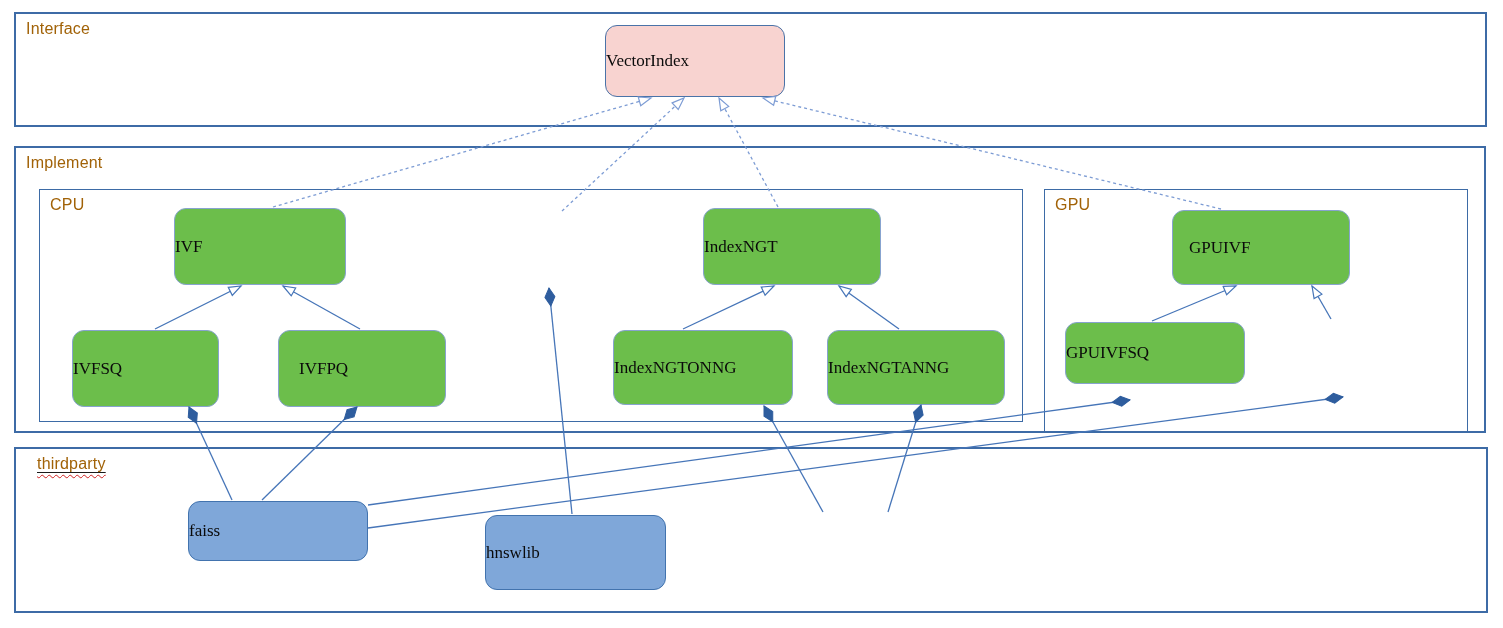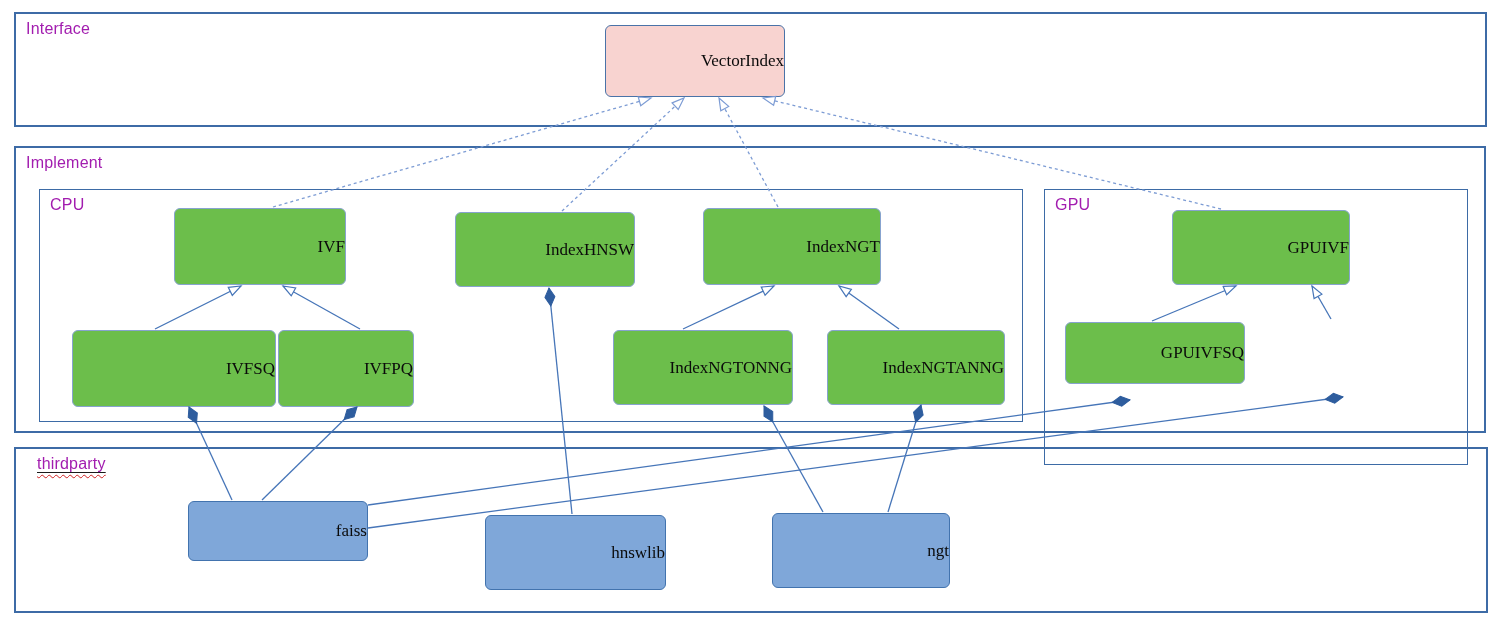--- a/index.html
+++ b/index.html
@@ -6,34 +6,34 @@
   .canvas{
     position:relative;width:1503px;height:628px;background:#ffffff;
     font-family:"Liberation Sans",sans-serif;overflow:hidden;
   }
   .section{
     position:absolute;border:2px solid var(--c-border,#3D6BA6);
     box-sizing:border-box;background:transparent;
   }
   .section.inner{border-width:1px;}
   .slabel{
-    position:absolute;top:6px;left:10px;font-size:16px;color:#a21caf;
+    position:absolute;top:6px;left:10px;font-size:16px;color:#a16207;
     letter-spacing:.2px;white-space:nowrap;
   }
   .slabel.spell{
     text-decoration:underline wavy var(--c-spell,#CE2222);
     text-decoration-thickness:1px;text-underline-offset:5px;
   }
   .slabel.spell .u{
     text-decoration:underline solid #1a1a1a;
     text-decoration-thickness:1px;text-underline-offset:3px;margin-left:11px;
   }
   .node{
-    position:absolute;border-radius:6px;box-sizing:border-box;
-    display:flex;align-items:center;justify-content:flex-end;
+    position:absolute;border-radius:12px;box-sizing:border-box;
+    display:flex;align-items:center;justify-content:flex-start;
     font-family:"Liberation Serif",serif;font-size:17px;color:#0a0a0a;
     text-align:center;
   }
   .node.green{background:var(--c-green,#6CBE4B);border:1.5px solid var(--c-green-b,#87A3CF);font-family:Liberation Serif, serif;}
   .node.blue{background:var(--c-blue,#7FA7D9);border:1.5px solid var(--c-blue-b,#4273AE);}
   .node.pink{background:var(--c-pink,#F8D3D0);border:1.5px solid var(--c-pink-b,#4A73A8);}
   svg.edges{position:absolute;left:0;top:0;pointer-events:none;}
 </style>
 </head>
 <body>
@@ -45,69 +45,63 @@
   </div>
 
   <div class="section" style="left:14px;top:146px;width:1472px;height:287px;">
     <span class="slabel">Implement</span>
   </div>
 
   <div class="section inner" style="left:39px;top:189px;width:984px;height:233px;">
     <span class="slabel">CPU</span>
   </div>
 
-  <div class="section inner" style="left:1044px;top:189px;width:424px;height:276px;">
+  <div class="section inner" style="left:1044px;top:189px;width:424px;height:244px;">
     <span class="slabel">GPU</span>
   </div>
 
   <div class="section" style="left:14px;top:447px;width:1474px;height:166px;">
     <span class="slabel spell"><span class="u">thirdparty</span></span>
   </div>
 
   <div class="node pink" style="left:605px;top:25px;width:180px;height:72px;">
       <span>VectorIndex</span>
     </div>
 
   <div class="node green" style="left:174px;top:208px;width:172px;height:77px;">
       <span>IVF</span>
     </div>
-  <div class="node green" style="left:455px;top:212px;width:180px;height:75px;">
-      <span>IndexHNSW</span>
-    </div>
-  <div class="node green" style="left:703px;top:208px;width:178px;height:77px;padding-left:44px;">
+  <div class="node green" style="left:703px;top:208px;width:178px;height:77px;">
       <span>IndexNGT</span>
     </div>
   <div class="node green" style="left:1172px;top:210px;width:178px;height:75px;padding-left:16px;">
       <span>GPUIVF</span>
     </div>
 
-  <div class="node green" style="left:72px;top:330px;width:204px;height:77px;">
+  <div class="node green" style="left:72px;top:330px;width:147px;height:77px;">
       <span>IVFSQ</span>
     </div>
-  <div class="node green" style="left:278px;top:330px;width:136px;height:77px;">
+  <div class="node green" style="left:278px;top:330px;width:168px;height:77px;padding-left:20px;">
       <span>IVFPQ</span>
     </div>
   <div class="node green" style="left:613px;top:330px;width:180px;height:75px;">
       <span>IndexNGTONNG</span>
     </div>
   <div class="node green" style="left:827px;top:330px;width:178px;height:75px;">
       <span>IndexNGTANNG</span>
     </div>
   <div class="node green" style="left:1065px;top:322px;width:180px;height:62px;">
       <span>GPUIVFSQ</span>
     </div>
 
   <div class="node blue" style="left:188px;top:501px;width:180px;height:60px;">
       <span>faiss</span>
     </div>
   <div class="node blue" style="left:485px;top:515px;width:181px;height:75px;">
       <span>hnswlib</span>
-    </div>
-  <div class="node blue" style="left:772px;top:513px;width:178px;height:75px;">
-      <span>ngt</span>
     </div>
 
   <svg class="edges" width="1503" height="628" viewBox="0 0 1503 628">
     <defs>
       <marker id="m-tri" markerUnits="userSpaceOnUse" markerWidth="16" markerHeight="14" refX="13.5" refY="6" orient="auto">
         <path id="m-tri-p" d="M1.5,1.5 L13.5,6 L1.5,10.5 Z" fill="#ffffff" stroke="#4675B8" stroke-width="1.2"></path>
       </marker>
       <marker id="m-tri-d" markerUnits="userSpaceOnUse" markerWidth="16" markerHeight="14" refX="13.5" refY="6" orient="auto">
         <path id="m-tri-d-p" d="M1.5,1.5 L13.5,6 L1.5,10.5 Z" fill="#ffffff" stroke="#7D9CD4" stroke-width="1.2"></path>
       </marker>

